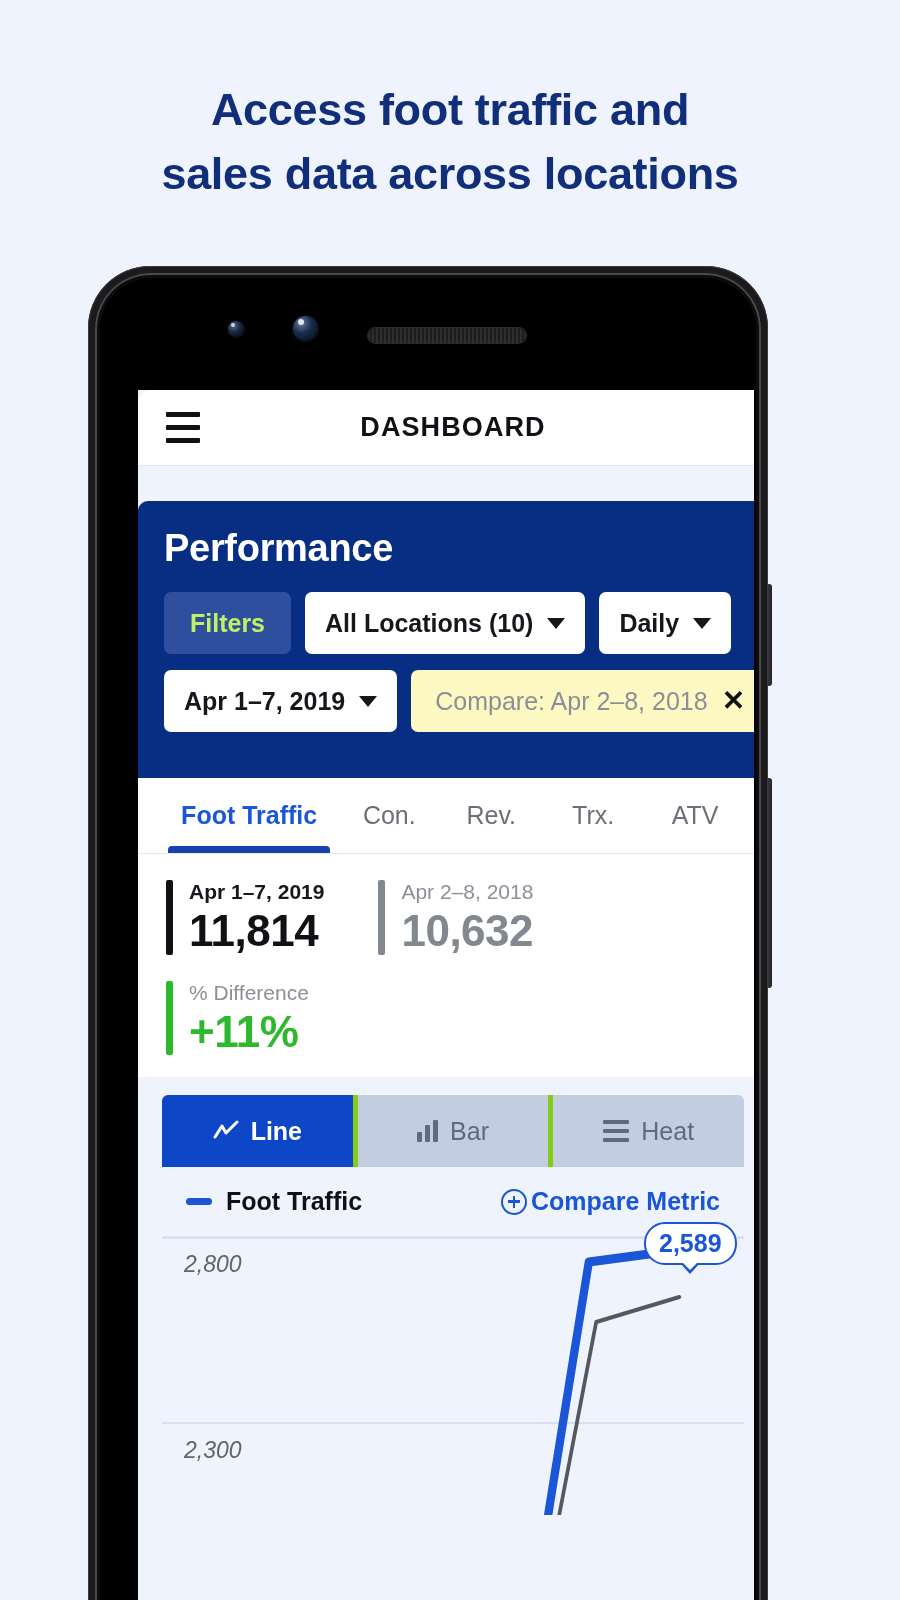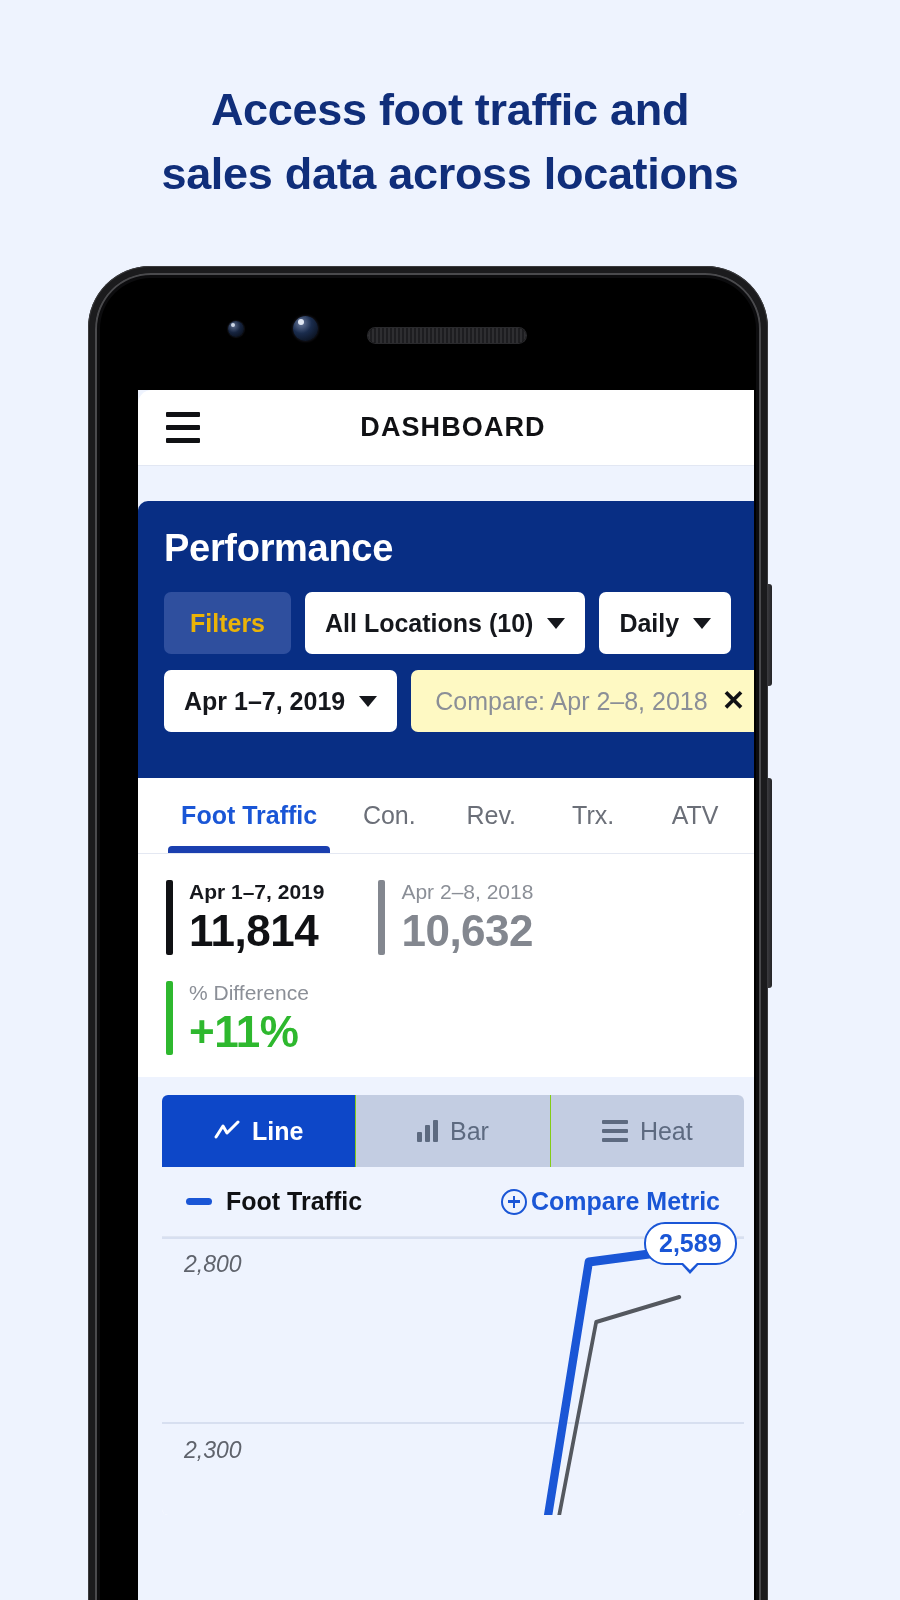--- a/index.html
+++ b/index.html
@@ -169,21 +169,21 @@
     align-items: center;
     gap: 14px;
     padding: 0 20px;
     font-size: 25px;
     font-weight: bold;
     white-space: nowrap;
     cursor: pointer;
   }
   .chip.filters {
     background: #2f4f9e;
-    color: #eab308;
+    color: #bef264;
     padding: 0 26px;
   }
   .chip.white {
     background: #ffffff;
     color: #15171c;
   }
   .chev {
     width: 0; height: 0;
     border-left: 9px solid transparent;
     border-right: 9px solid transparent;
@@ -289,21 +289,21 @@
   .seg-btn {
     flex: 1;
     display: flex;
     align-items: center;
     justify-content: center;
     gap: 12px;
     font-size: 25px;
     background: #c3cde2;
     color: #5d6a80;
     cursor: pointer;
-    border-right: 1px solid #84cc16;
+    border-right: 5px solid #84cc16;
   }
   .seg-btn:last-child { border-right: none; }
   .seg-btn.active {
     background: #0d47c8;
     color: #ffffff;
     font-weight: bold;
   }
   .ico { display: flex; align-items: flex-end; gap: 3px; height: 22px; }
   .ico.bars i { width: 5px; background: #5d6a80; border-radius: 1px; }
   .ico.bars i:nth-child(1){ height: 10px; }

